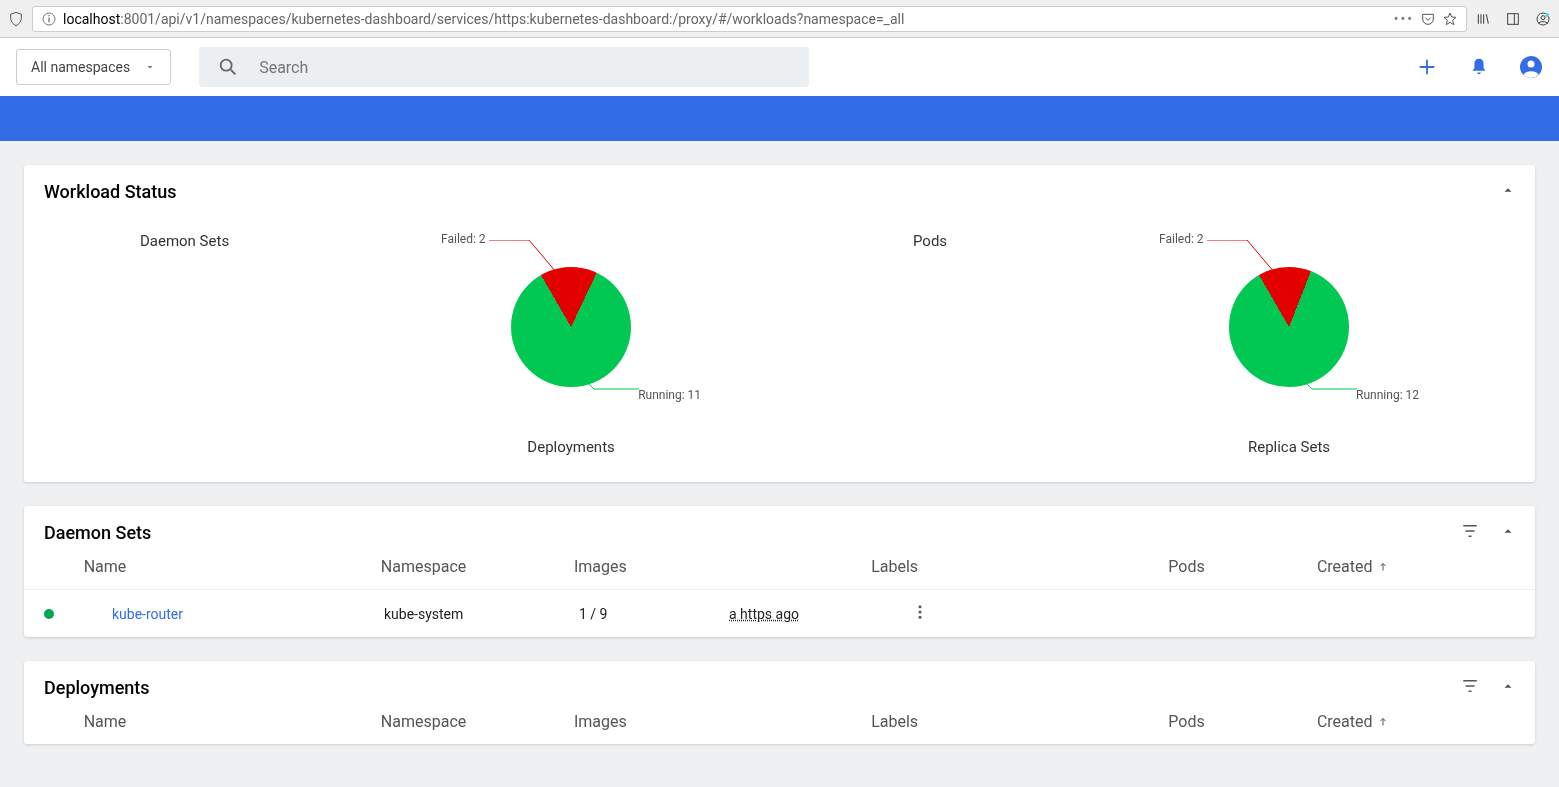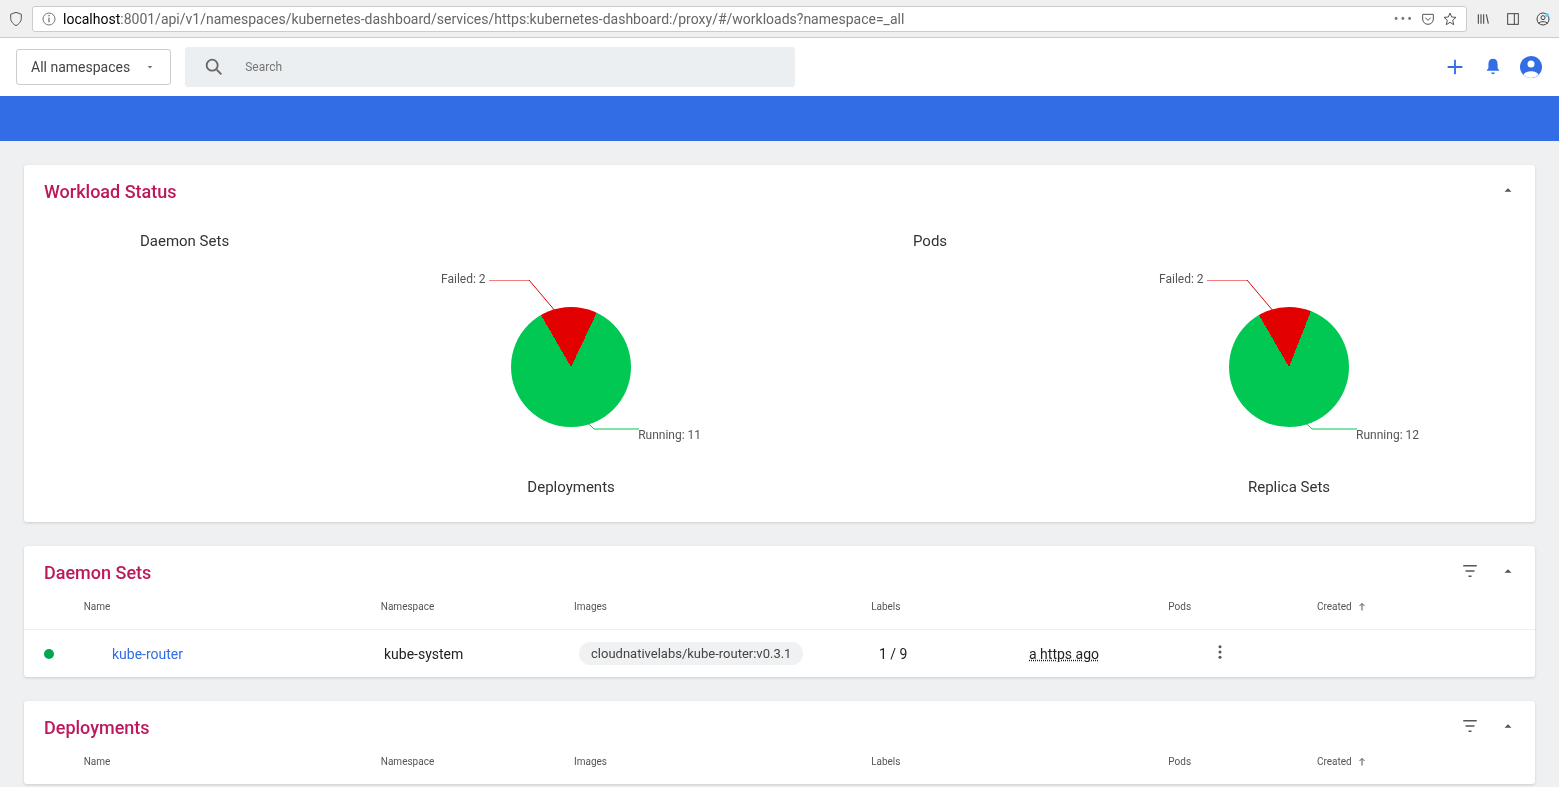--- a/index.html
+++ b/index.html
@@ -7,48 +7,48 @@
 
   
   .chrome { display: flex; align-items: center; background: #f0f0f0; border-bottom: 1px solid #ccc; height: 38px; padding: 0 8px; gap: 8px; }
   .chrome .prot { display:flex; align-items:center; gap:4px; }
   .chrome .url { flex:1; background:#fff; border:1px solid #ccc; border-radius:3px; height:26px; display:flex; align-items:center; padding:0 8px; gap:6px; color:#666; font-size:14px; }
   .chrome .url .host { color:#000; }
   .chrome .tail-icons { display:flex; gap:14px; align-items:center; color:#444; }
   .chrome svg { width:16px; height:16px; }
 
   
-  .appbar { display:flex; align-items:center; background:#fff; height:58px; padding:0 16px; gap:14px; }
+  .appbar { display:flex; align-items:center; background:#fff; height:58px; padding:0 16px; gap:28px; }
   .ns-select { border:1px solid #ccc; border-radius:3px; height:36px; display:flex; align-items:center; padding:0 14px; gap:14px; color:#444; cursor:pointer; }
   .searchbox { flex:0 0 610px; background:#eceff1; border-radius:3px; height:40px; display:flex; align-items:center; padding:0 18px; gap:20px; color:#666; }
-  .searchbox input { border:none; background:transparent; outline:none; flex:1; font-size:12px; color:#333; }
+  .searchbox input { border:none; background:transparent; outline:none; flex:1; font-size:16px; color:#333; }
   .appbar-spacer { flex:1; }
   .appbar .iconbtn { color:#326de6; cursor:pointer; width:24px; height:24px; display:flex; align-items:center; justify-content:center; }
 
   .bluebar { background:#326de6; height:45px; }
 
   .content { padding:24px; display:flex; flex-direction:column; gap:24px; }
 
   .card { background:#fff; border-radius:3px; box-shadow:0 1px 3px rgba(0,0,0,0.15); }
   .card-header { display:flex; align-items:center; justify-content:space-between; padding:16px 20px 0 20px; }
-  .card-title { font-size:18px; font-weight:500; color:#be185d; }
+  .card-title { font-size:18px; font-weight:500; color:#000000; }
   .card-actions { display:flex; gap:22px; align-items:center; color:#555; }
   .card-actions .act { cursor:pointer; }
 
   
   .charts { display:flex; justify-content:space-around; padding:30px 10px 26px 10px; }
   .chart { display:flex; flex-direction:column; align-items:center; gap:16px; }
-  .chartwrap { position:relative; width:260px; height:190px; display:flex; align-items:center; justify-content:center;margin-top:40px; }
+  .chartwrap { position:relative; width:260px; height:190px; display:flex; align-items:center; justify-content:center; }
   .pie { width:120px; height:120px; border-radius:50%; }
   .legend-line { position:absolute; font-size:12px; color:#555; pointer-events:none; }
   .chart-caption { font-size:15px; color:#333; }
 
   
   .thead, .trow { display:flex; align-items:center; padding:0 20px; }
-  .thead { height:46px; color:#555; font-size:10px; border-top:1px solid transparent; }
+  .thead { height:46px; color:#555; font-size:16px; border-top:1px solid transparent; }
   .trow { height:48px; border-top:1px solid #eee; }
   .col-status { width:40px; }
   .col-name { width:300px; }
   .col-ns { width:195px; }
   .col-img { width:300px; }
   .col-labels { width:300px; }
   .col-pods { width:150px; }
   .col-created { width:160px; display:flex; align-items:center; gap:4px;}
   .col-actions { width:40px; text-align:right; }
   .link { color:#326de6; cursor:pointer;padding-left:28px; }
@@ -221,21 +221,20 @@
             <path d="M12 5 L12 19 M12 5 L7 10 M12 5 L17 10" stroke="#555" stroke-width="2" fill="none"></path>
           </svg>
       </div>
       <div class="col-actions"></div>
     </div>
     <div id="ds-rows">
         <div class="trow">
     <div class="col-status"><span class="dot"></span></div>
     <div class="col-name"><span class="link">kube-router</span></div>
     <div class="col-ns">kube-system</div>
-    <div class="col-img"><span class="chip">cloudnativelabs/kube-router:v0.3.1</span></div>
     <div class="col-pods">1 / 9</div>
     <div class="col-created">
             <span class="created">a https ago</span>
           </div>
     <div class="col-actions"><span>
       <svg width="18" height="18" viewBox="0 0 24 24">
                 <circle cx="12" cy="5" r="2" fill="#555"></circle>
                 <circle cx="12" cy="12" r="2" fill="#555"></circle>
                 <circle cx="12" cy="19" r="2" fill="#555"></circle>
               </svg>

